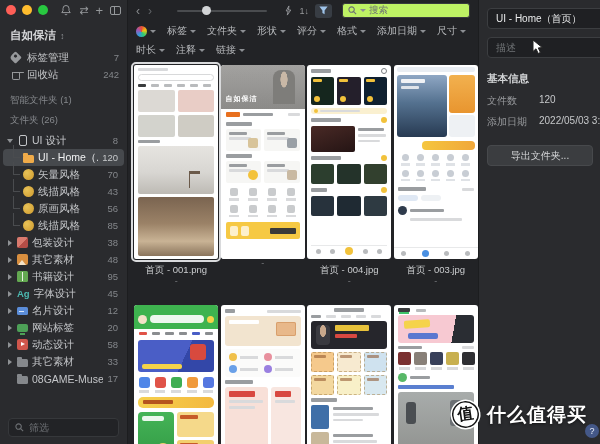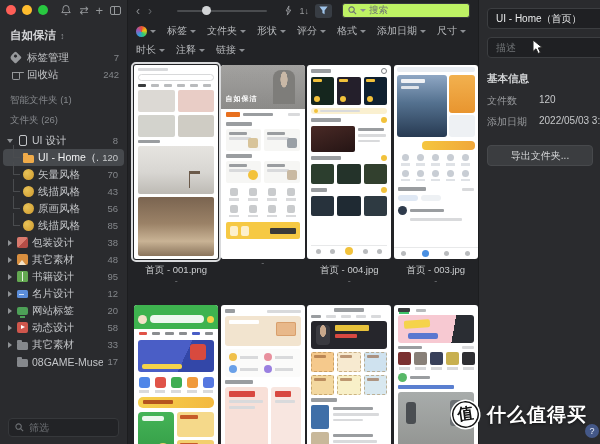--- a/index.html
+++ b/index.html
@@ -344,20 +344,28 @@
         <span class="tlabel">其它素材</span>
         <span class="tcount">48</span>
       </div>
       <div class="trow">
         <span class="caret">
             <i class="car-r"></i>
           </span>
         <span class="ticon ic-book"></span>
         <span class="tlabel">书籍设计</span>
         <span class="tcount">95</span>
+      </div>
+      <div class="trow">
+        <span class="caret">
+            <i class="car-r"></i>
+          </span>
+        <span class="ticon ic-font">Ag</span>
+        <span class="tlabel">字体设计</span>
+        <span class="tcount">45</span>
       </div>
       <div class="trow">
         <span class="caret">
             <i class="car-r"></i>
           </span>
         <span class="ticon ic-card"></span>
         <span class="tlabel">名片设计</span>
         <span class="tcount">12</span>
       </div>
       <div class="trow">

